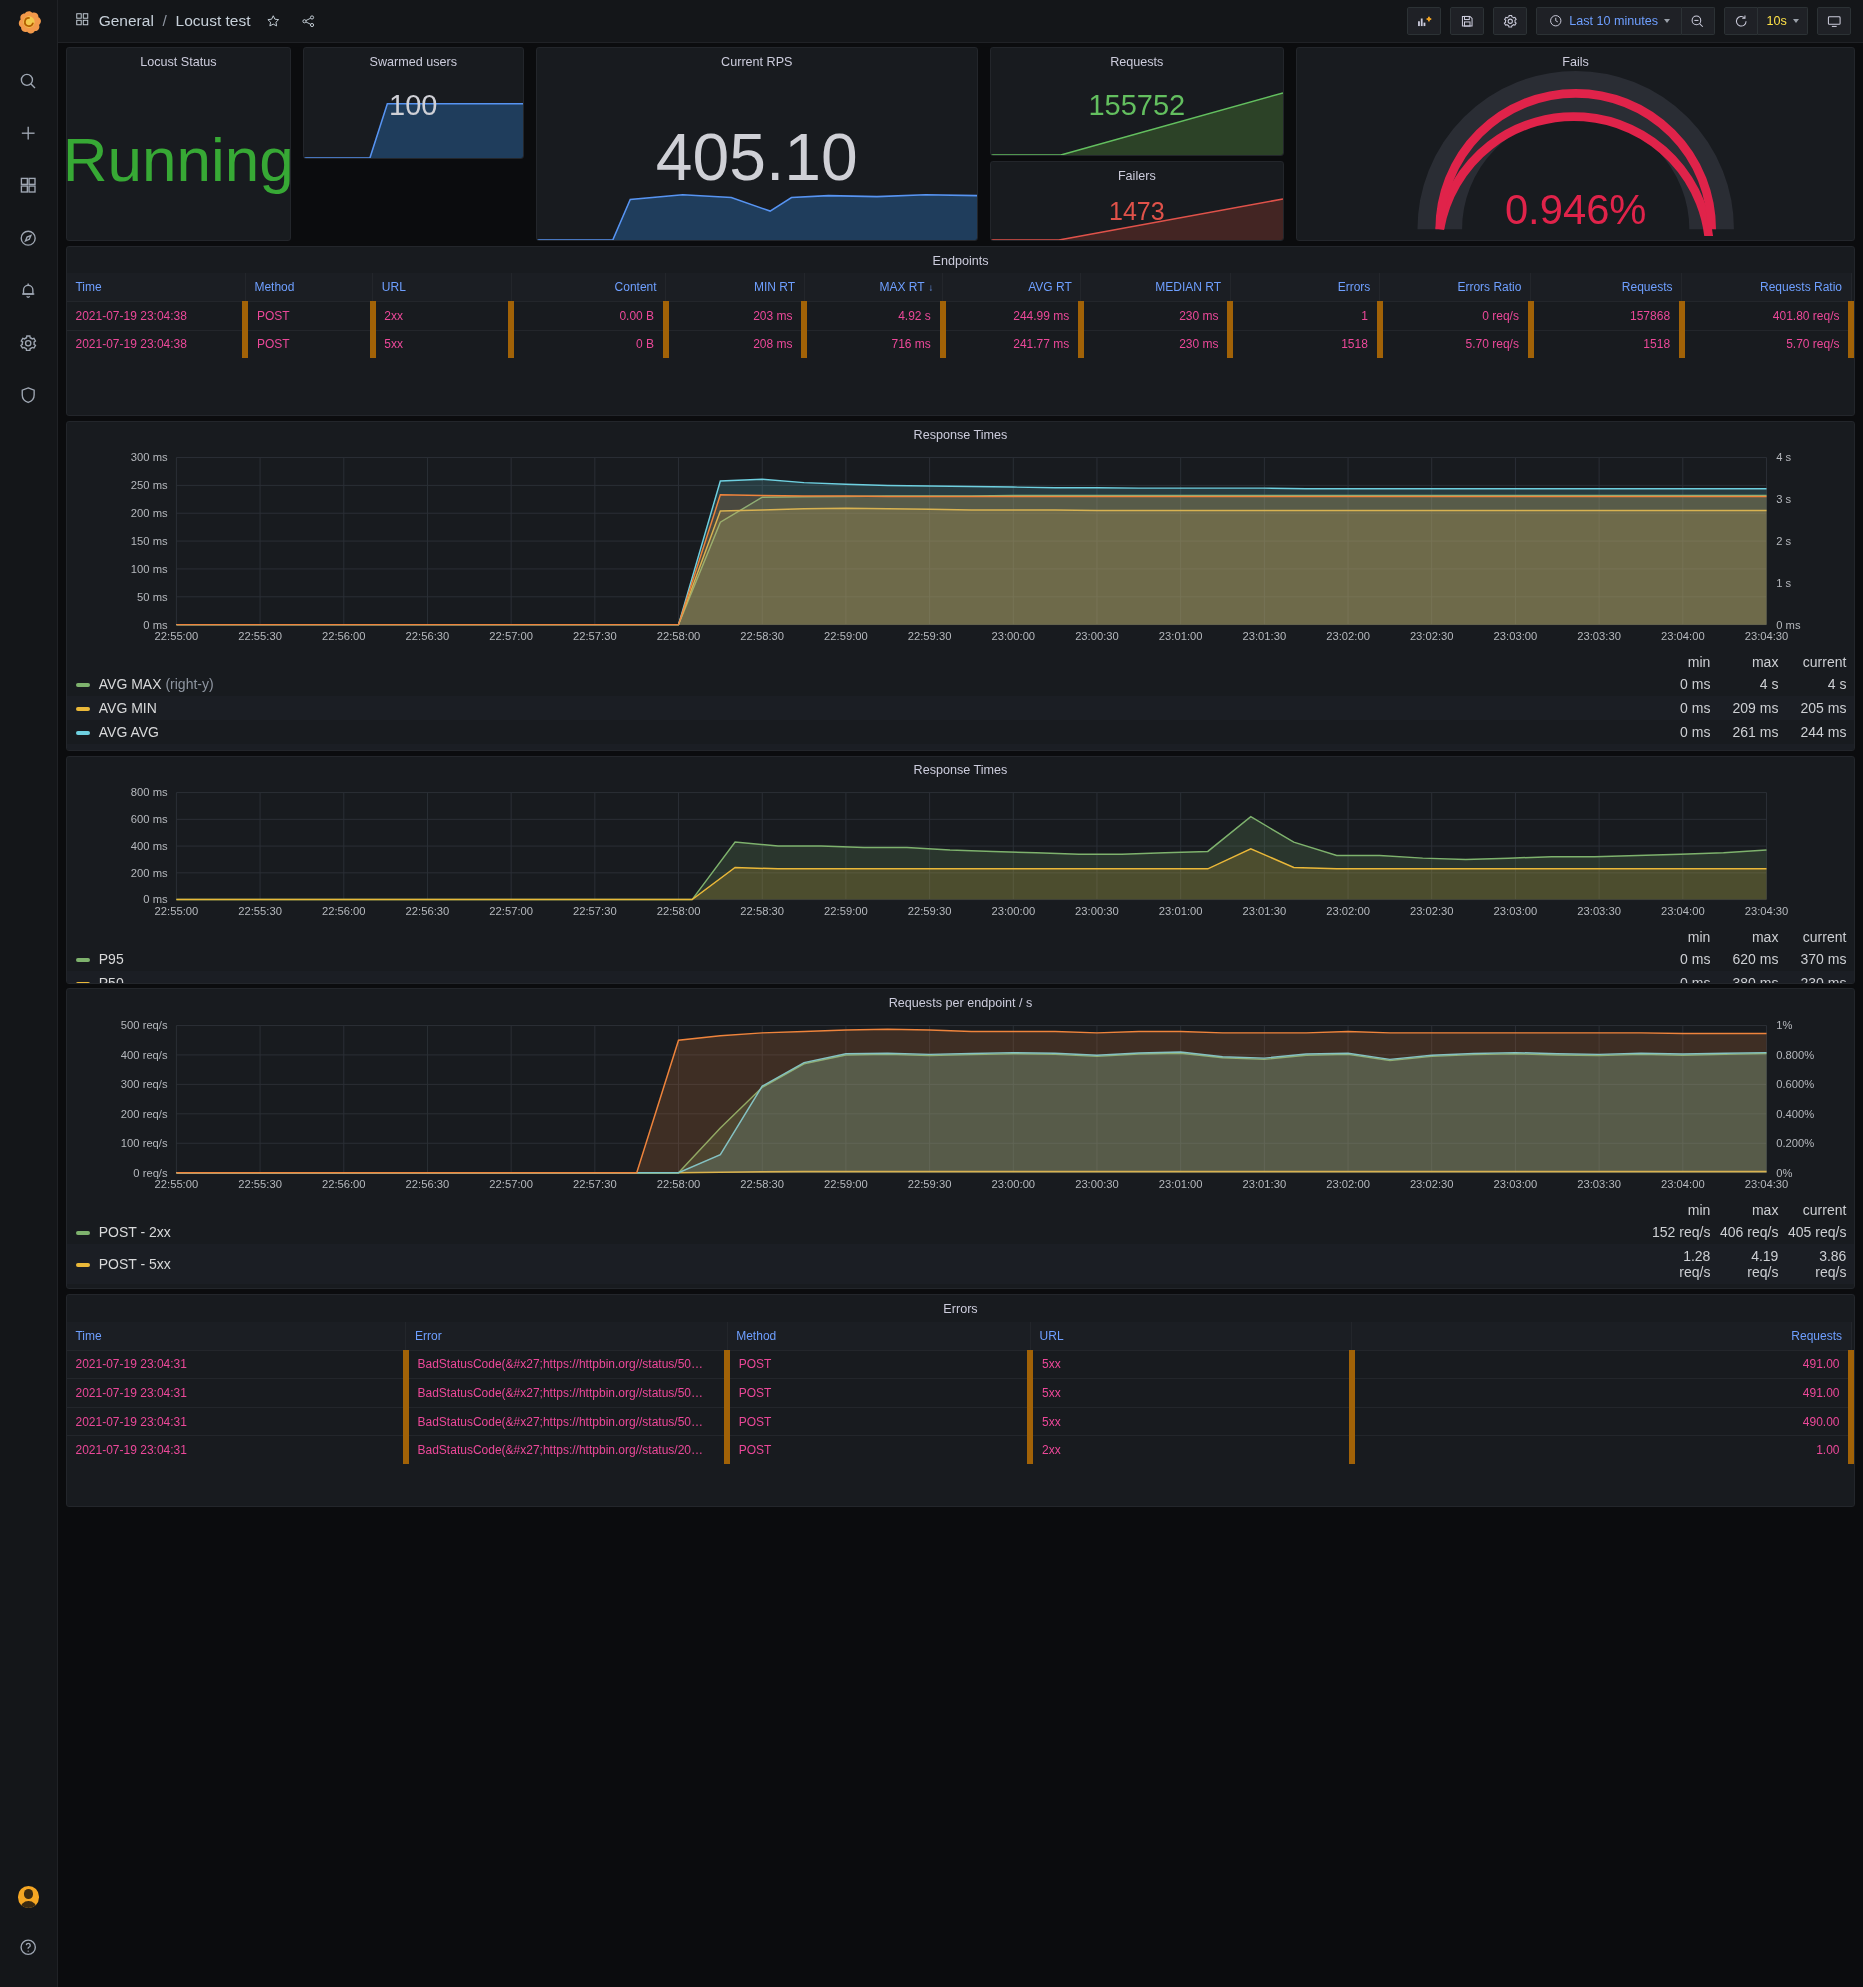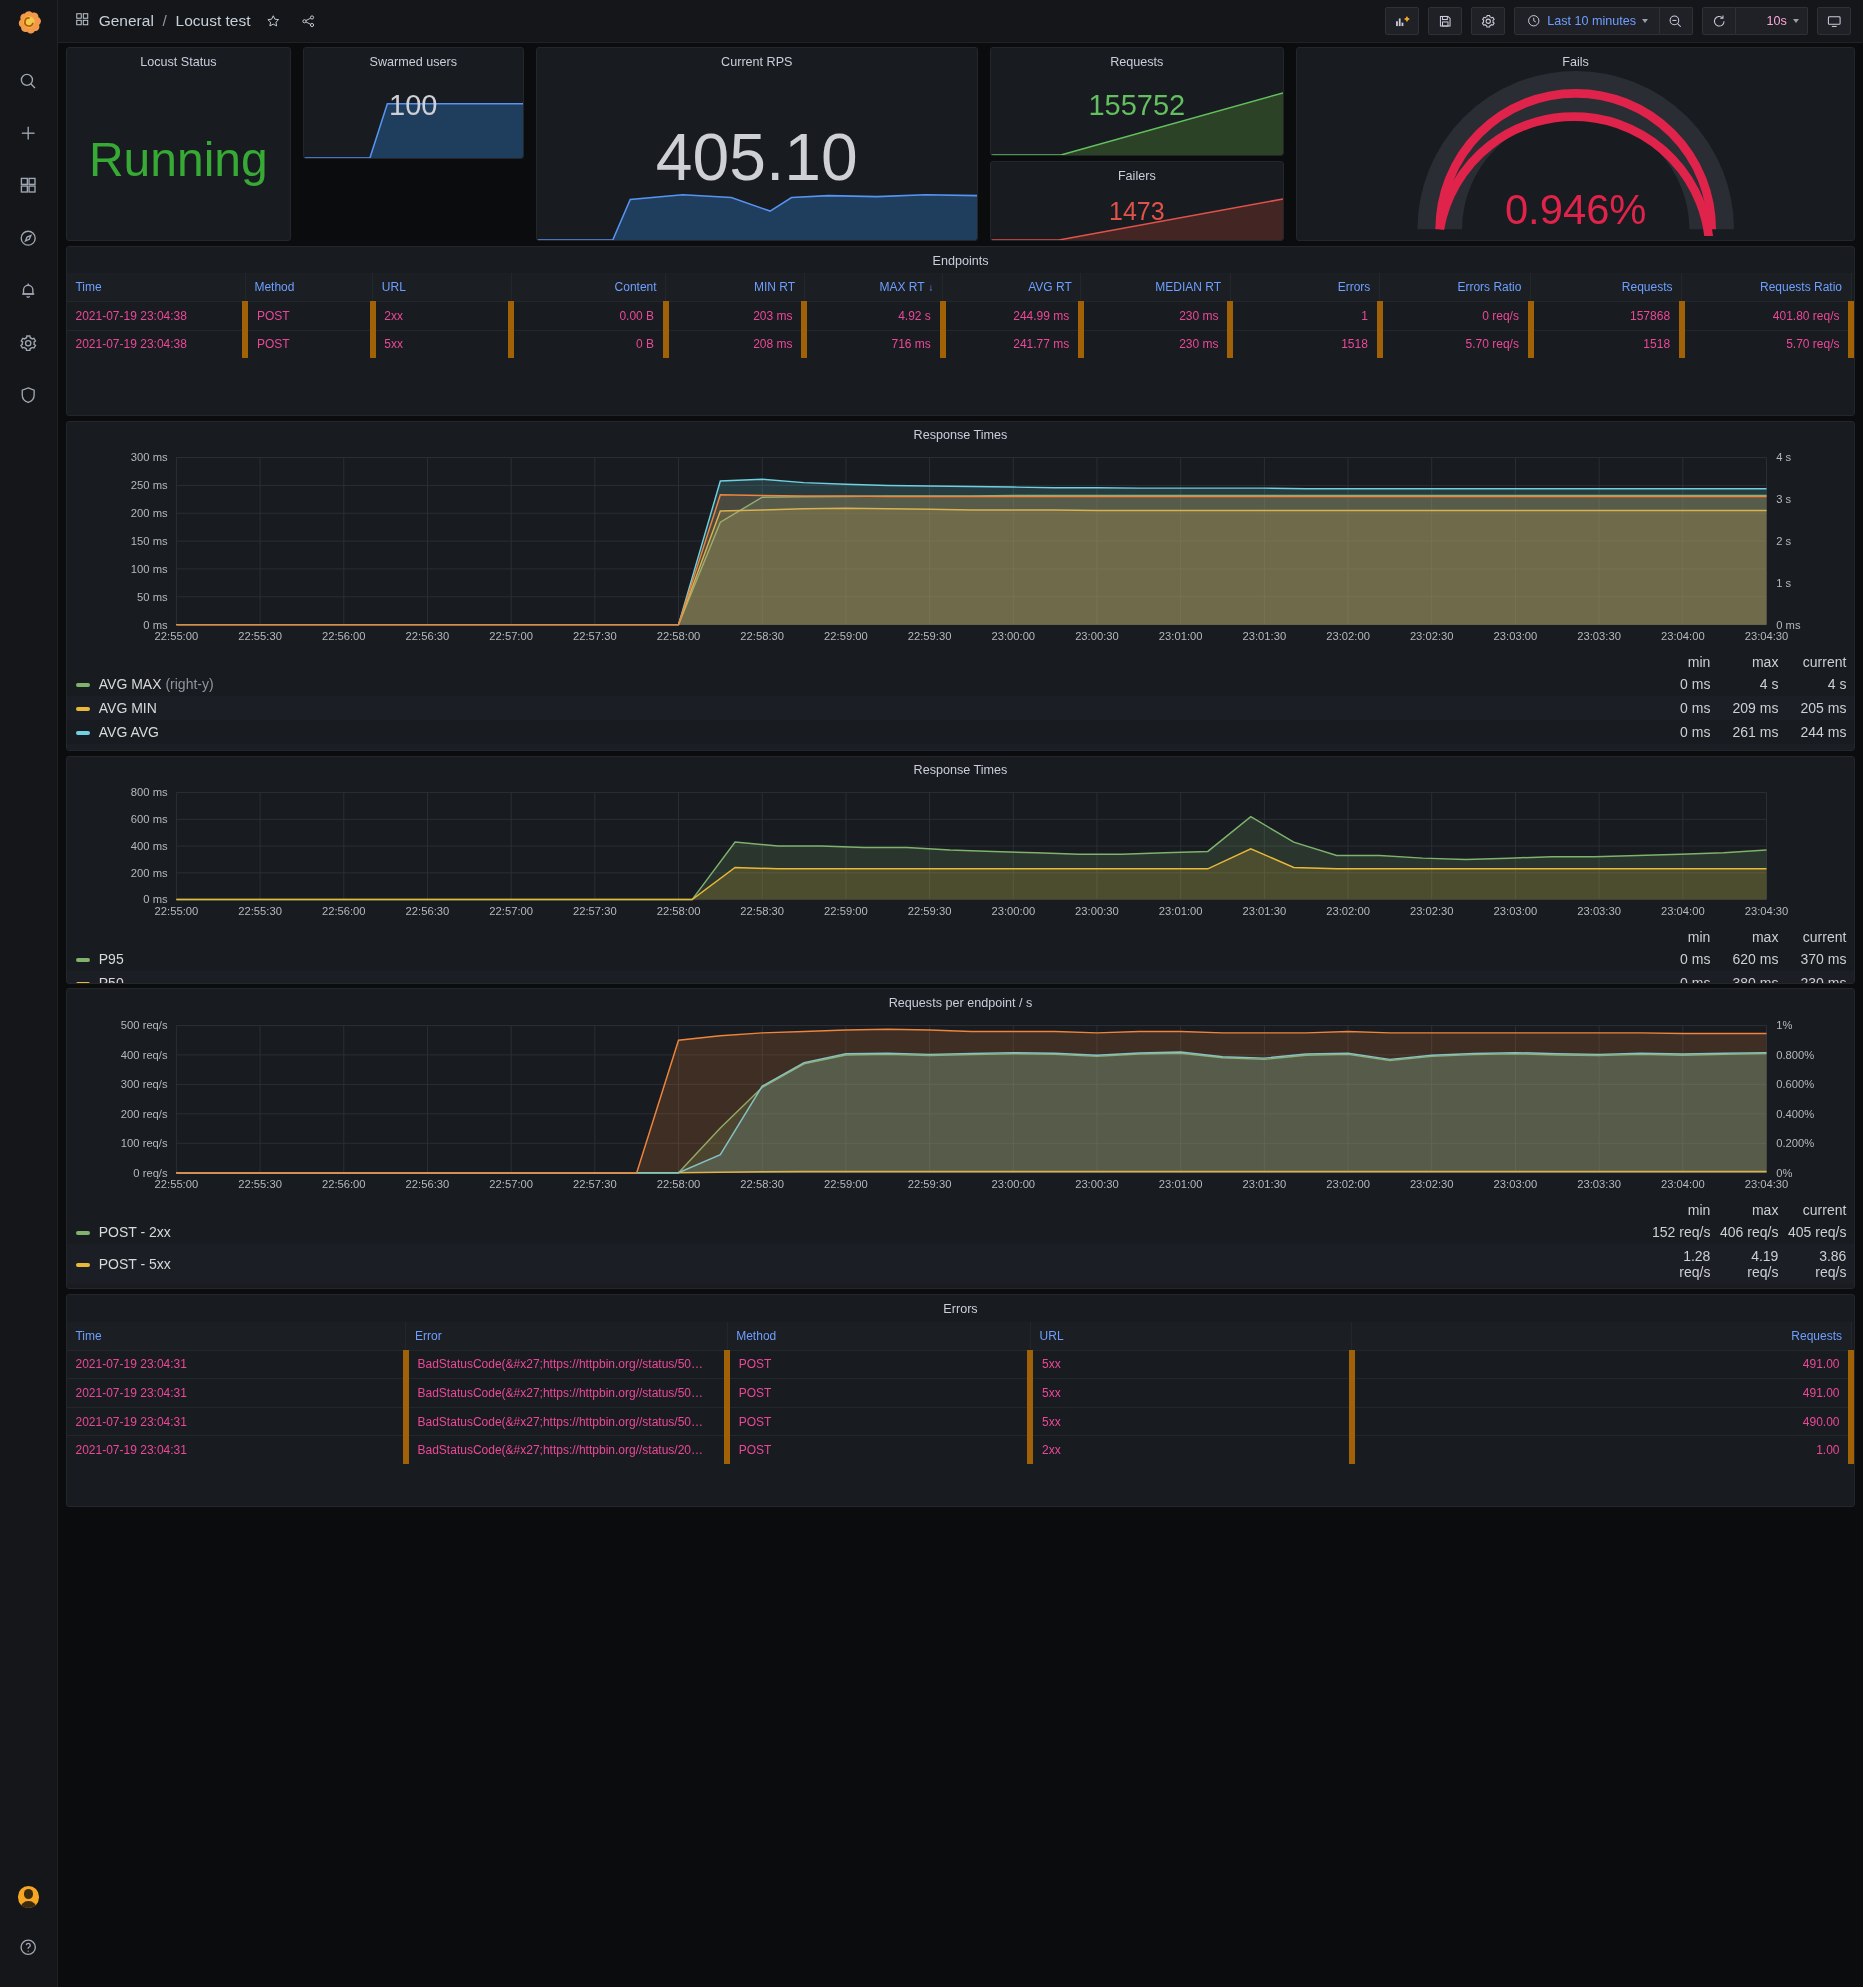--- a/index.html
+++ b/index.html
@@ -45,35 +45,35 @@
   .tb-btn {
     height:28px; min-width:31px; padding:0 7.8px; background:#1f2126; border:1px solid #2c3235;
     border-radius:1.9px; display:flex; align-items:center; justify-content:center; gap:5.8px; cursor:pointer;
   }
   .tb-btn svg{ stroke:#ccccdc; fill:none; stroke-width:1.5;}
   .tb-group{ display:flex; }
   .tb-group .tb-btn{ border-radius:0; border-left-width:0;}
   .tb-group .tb-btn:first-child{ border-radius:1.9px 0 0 1.9px; border-left-width:1px;}
   .tb-group .tb-btn:last-child{ border-radius:0 1.9px 1.9px 0;}
   .tb-label{ font-size:12.6px; color:#6e9fff; white-space:nowrap; }
-  .tb-label.muted{ color:#f9a8d4;margin-left:22px; }
+  .tb-label.muted{ color:#fde047; }
   .caret { width:0;height:0;border-left:3.9px solid transparent;border-right:3.9px solid transparent;border-top:4.9px solid #9aa0a9;}
 
   
   .board { flex:1 1 auto; padding: 3.9px 7.8px 7.8px 7.8px; overflow:hidden; }
   .row { display:flex; gap:12px; margin-bottom:4.9px; }
   .panel { background:#181b1f; border:1px solid #23262b; border-radius:2.9px; position:relative; }
   .panel-title { text-align:center; font-size:12.6px; color:#ccccdc; padding-top:6.8px; font-weight:500; }
 
   .stat-big { display:flex; align-items:center; justify-content:center; height:100%; }
 
   
   .r1 { height: 194px; }
   .p-status { width: 225px; }
-  .p-status .val { font-size:48px; color:#37a935; line-height:1;margin-top:14px; }
+  .p-status .val { font-size:62px; color:#37a935; line-height:1;margin-top:14px; }
   .col-swarm { width:221px; display:flex; flex-direction:column; gap:4.9px; }
   .p-swarm { height: 112px; overflow:hidden; }
   .p-workers { height: 80px; }
   .p-workers .val{ font-size:26px; color:#d8d9da;}
   .p-rps { width: 442px; overflow:hidden;}
   .col-req { width:294px; display:flex; flex-direction:column; gap:4.9px;}
   .p-requests{ height:110px; overflow:hidden;}
   .p-failers{ height:80px; overflow:hidden;}
   .p-fails{ flex:1 1 auto; overflow:hidden;}
   .statval-abs{ position:absolute; left:0; right:0; display:flex; justify-content:center; }

